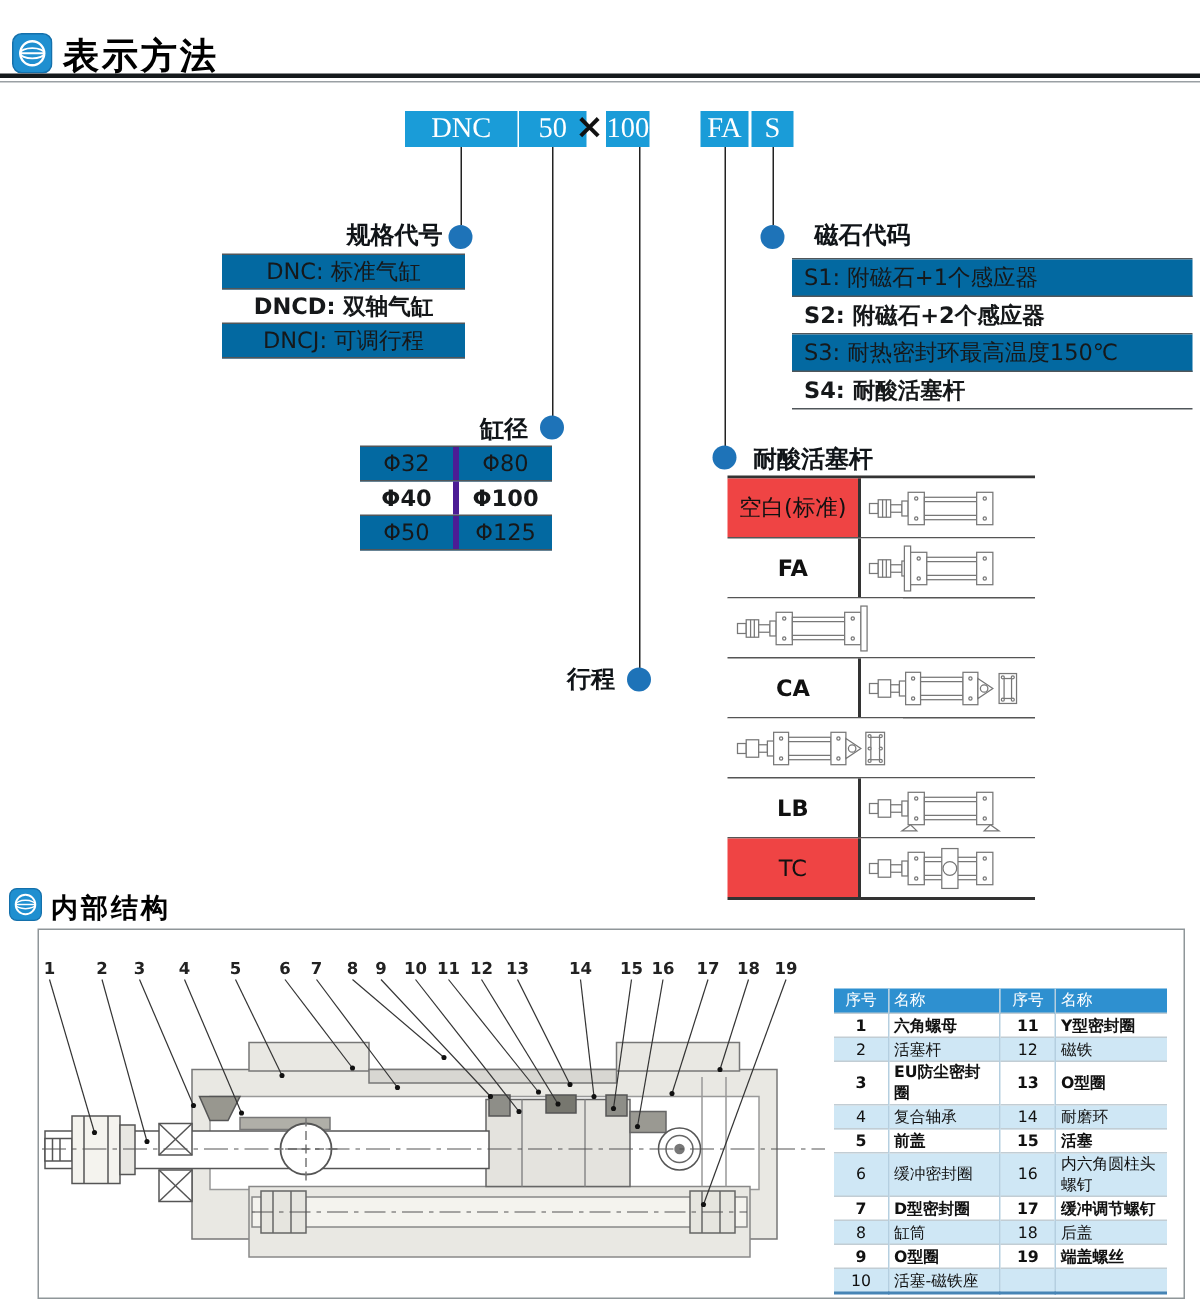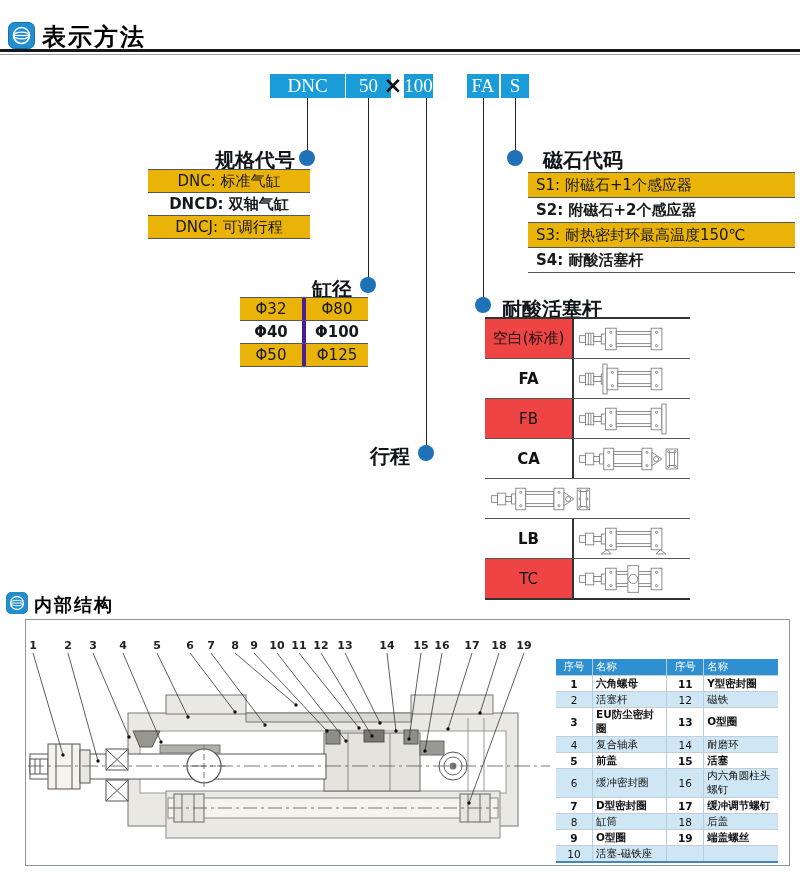--- a/index.html
+++ b/index.html
@@ -13,26 +13,26 @@
   .rule-b{position:absolute;left:0;width:800px;height:1px;background:#9aa0a4;}
   
   .mcode{position:absolute;top:74px;height:24px;background:#1a9cd8;color:#fff;
          font-family:"Liberation Serif","DejaVu Serif",serif;font-size:19px;
          display:flex;align-items:center;justify-content:center;}
   .msep{position:absolute;top:71px;height:28px;color:#111;font-size:23px;font-weight:bold;
         display:flex;align-items:center;justify-content:center;}
   
   .vline{position:absolute;width:1px;background:#222;}
   .dot{position:absolute;width:16px;height:16px;border-radius:50%;background:#1e73b8;}
-  .blabel{position:absolute;font-size:20px;font-weight:bold;color:#101418;white-space:nowrap;}
+  .blabel{position:absolute;font-size:16px;font-weight:bold;color:#101418;white-space:nowrap;}
   
   .ctable{position:absolute;border-top:1px solid #50565a;}
   .crow{display:flex;align-items:center;justify-content:center;border-bottom:1px solid #50565a;
         font-size:15px;color:#16181a;}
-  .crow.blue{background:#eab308;}
+  .crow.blue{background:#0369a1;}
   .crow.bold{font-weight:bold;}
   .crow.left{justify-content:flex-start;padding-left:8px;}
   .bcell{flex:1;display:flex;align-items:center;justify-content:center;height:100%;}
   .bcell+.bcell{border-left:4px solid #4c1d95;}
   
   .mnt{position:absolute;left:485px;top:317px;width:205px;border-top:2px solid #333;border-bottom:2px solid #333;}
   .mrow{display:flex;height:39px;border-bottom:1px solid #555;}
   .mrow:last-child{border-bottom:none;}
   .mlabel{width:88px;display:flex;align-items:center;justify-content:center;
           font-size:15px;border-right:2px solid #333;}
@@ -160,21 +160,20 @@
           <rect x="48" y="10" width="40" height="18"></rect>
             <line x1="48" y1="13.5" x2="88" y2="13.5"></line>
             <line x1="48" y1="24.5" x2="88" y2="24.5"></line>
           <rect x="88" y="6" width="13" height="26"></rect>
             <circle cx="94.5" cy="11" r="1.3"></circle>
             <circle cx="94.5" cy="27" r="1.3"></circle>
         </svg>
       </div>
     </div>
     <div class="mrow">
-      <div class="mlabel blue">FB</div>
       <div class="mimg">
         <svg width="108" height="36" viewBox="0 0 130 38" fill="#fff" stroke="#777">
           <rect x="2" y="15" width="7" height="8"></rect>
             <rect x="9" y="12" width="10" height="14"></rect>
           <line x1="12.5" y1="12" x2="12.5" y2="26"></line>
             <line x1="15.5" y1="12" x2="15.5" y2="26"></line>
           <rect x="19" y="16" width="9" height="6"></rect>
             <rect x="28" y="13" width="5" height="12"></rect>
           <rect x="33" y="6" width="13" height="26"></rect>
             <circle cx="39.5" cy="11" r="1.3"></circle>

